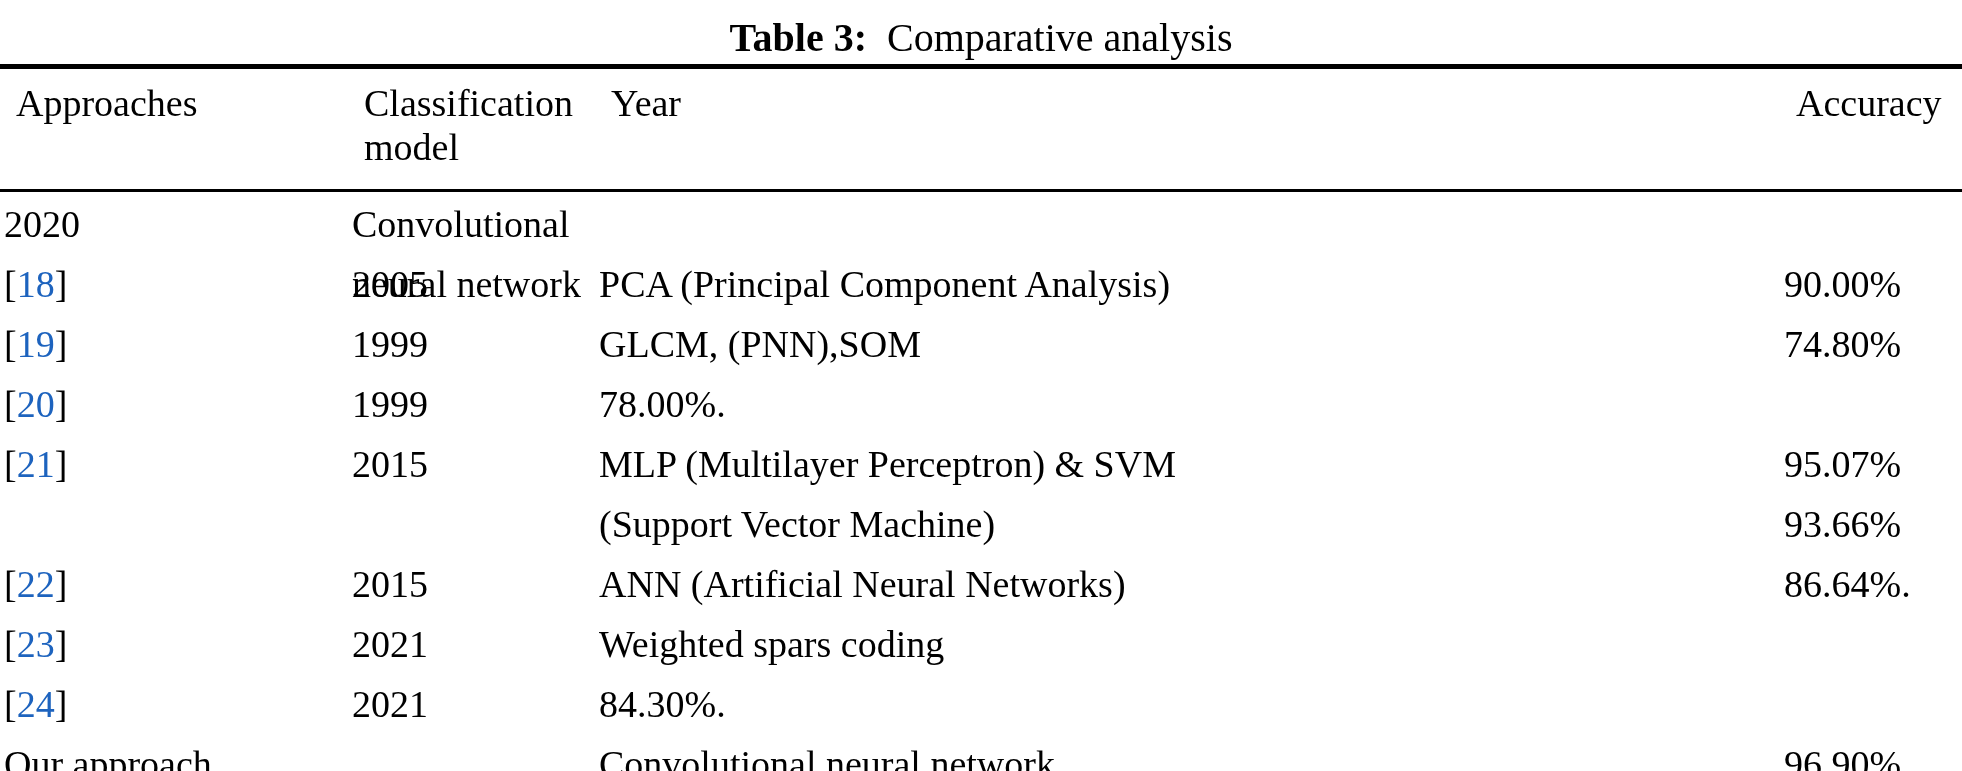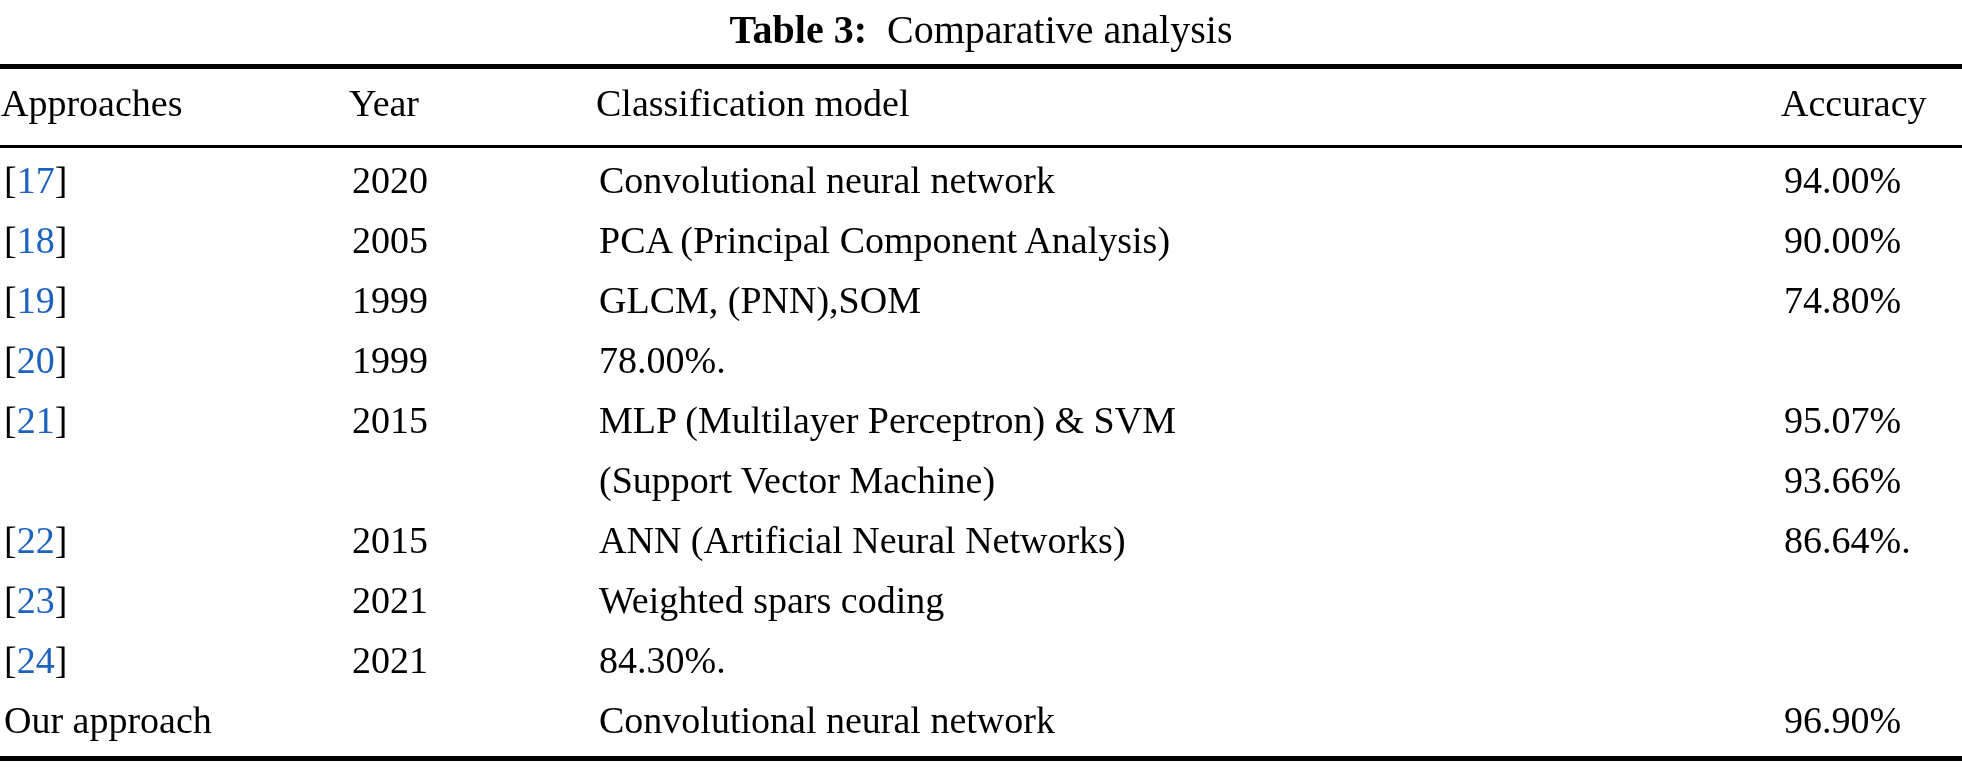--- a/index.html
+++ b/index.html
@@ -11,42 +11,42 @@
     font-family: "Liberation Serif", serif;
     color: #000000;
     overflow: hidden;
     box-sizing: border-box;
   }
   .caption {
     height: 64px;
     display: flex;
     align-items: flex-start;
     justify-content: center;
-    padding-top: 6px;
+    padding-top: 14px;
     box-sizing: border-box;
     font-size: 40px;
     line-height: 48px;
     white-space: pre;
   }
   .caption .cap-label { font-weight: bold; }
   .caption .cap-text { font-weight: normal; }
   .rule-thick { height: 5px; background: #000000; width: 100%; }
   .rule-thin  { height: 3px; background: #000000; width: 100%; }
   .grid-row {
     display: grid;
     grid-template-columns: 348px 247px 1185px 1fr;
     width: 100%;
     box-sizing: border-box;
   }
   .header-row {
     font-size: 38px;
     line-height: 44px;
     padding: 12px 0 20px 0;
   }
-  .header-row > div { padding-left: 1px; }
+  .header-row > div { padding-left: 16px; }
   .rows-area { padding-top: 2px; }
   .row { font-size: 38px; }
   .cell { padding-left: 4px; }
   .cell > div { line-height: 60px; height: 60px; }
   .cite {
     color: var(--citation-blue, #1d63be);
     text-decoration: none;
     cursor: pointer;
   }
   .bottom-rule-wrap { margin-top: 6px; }
@@ -57,40 +57,34 @@
 <div class="page">
 
   <div class="caption">
     <span class="cap-label">Table 3:</span><span>  </span><span class="cap-text">Comparative analysis</span>
   </div>
 
   <div class="rule-thick"></div>
 
   <div class="grid-row header-row">
     <div>Approaches</div>
+    <div>Classification model</div>
     <div>Year</div>
-    <div>Classification model</div>
     <div>Accuracy</div>
   </div>
 
   <div class="rule-thin"></div>
 
   <div class="rows-area" id="rows-area">
   <div class="grid-row row">
-    <div class="cell c1">
-          <div>[<span class="cite">17</span>]</div>
-        </div>
     <div class="cell c2">
           <div>2020</div>
         </div>
     <div class="cell c3">
           <div>Convolutional neural network</div>
-        </div>
-    <div class="cell c4">
-          <div>94.00%</div>
         </div>
   </div>
 
   <div class="grid-row row">
     <div class="cell c1">
           <div>[<span class="cite">18</span>]</div>
         </div>
     <div class="cell c2">
           <div>2005</div>
         </div>

